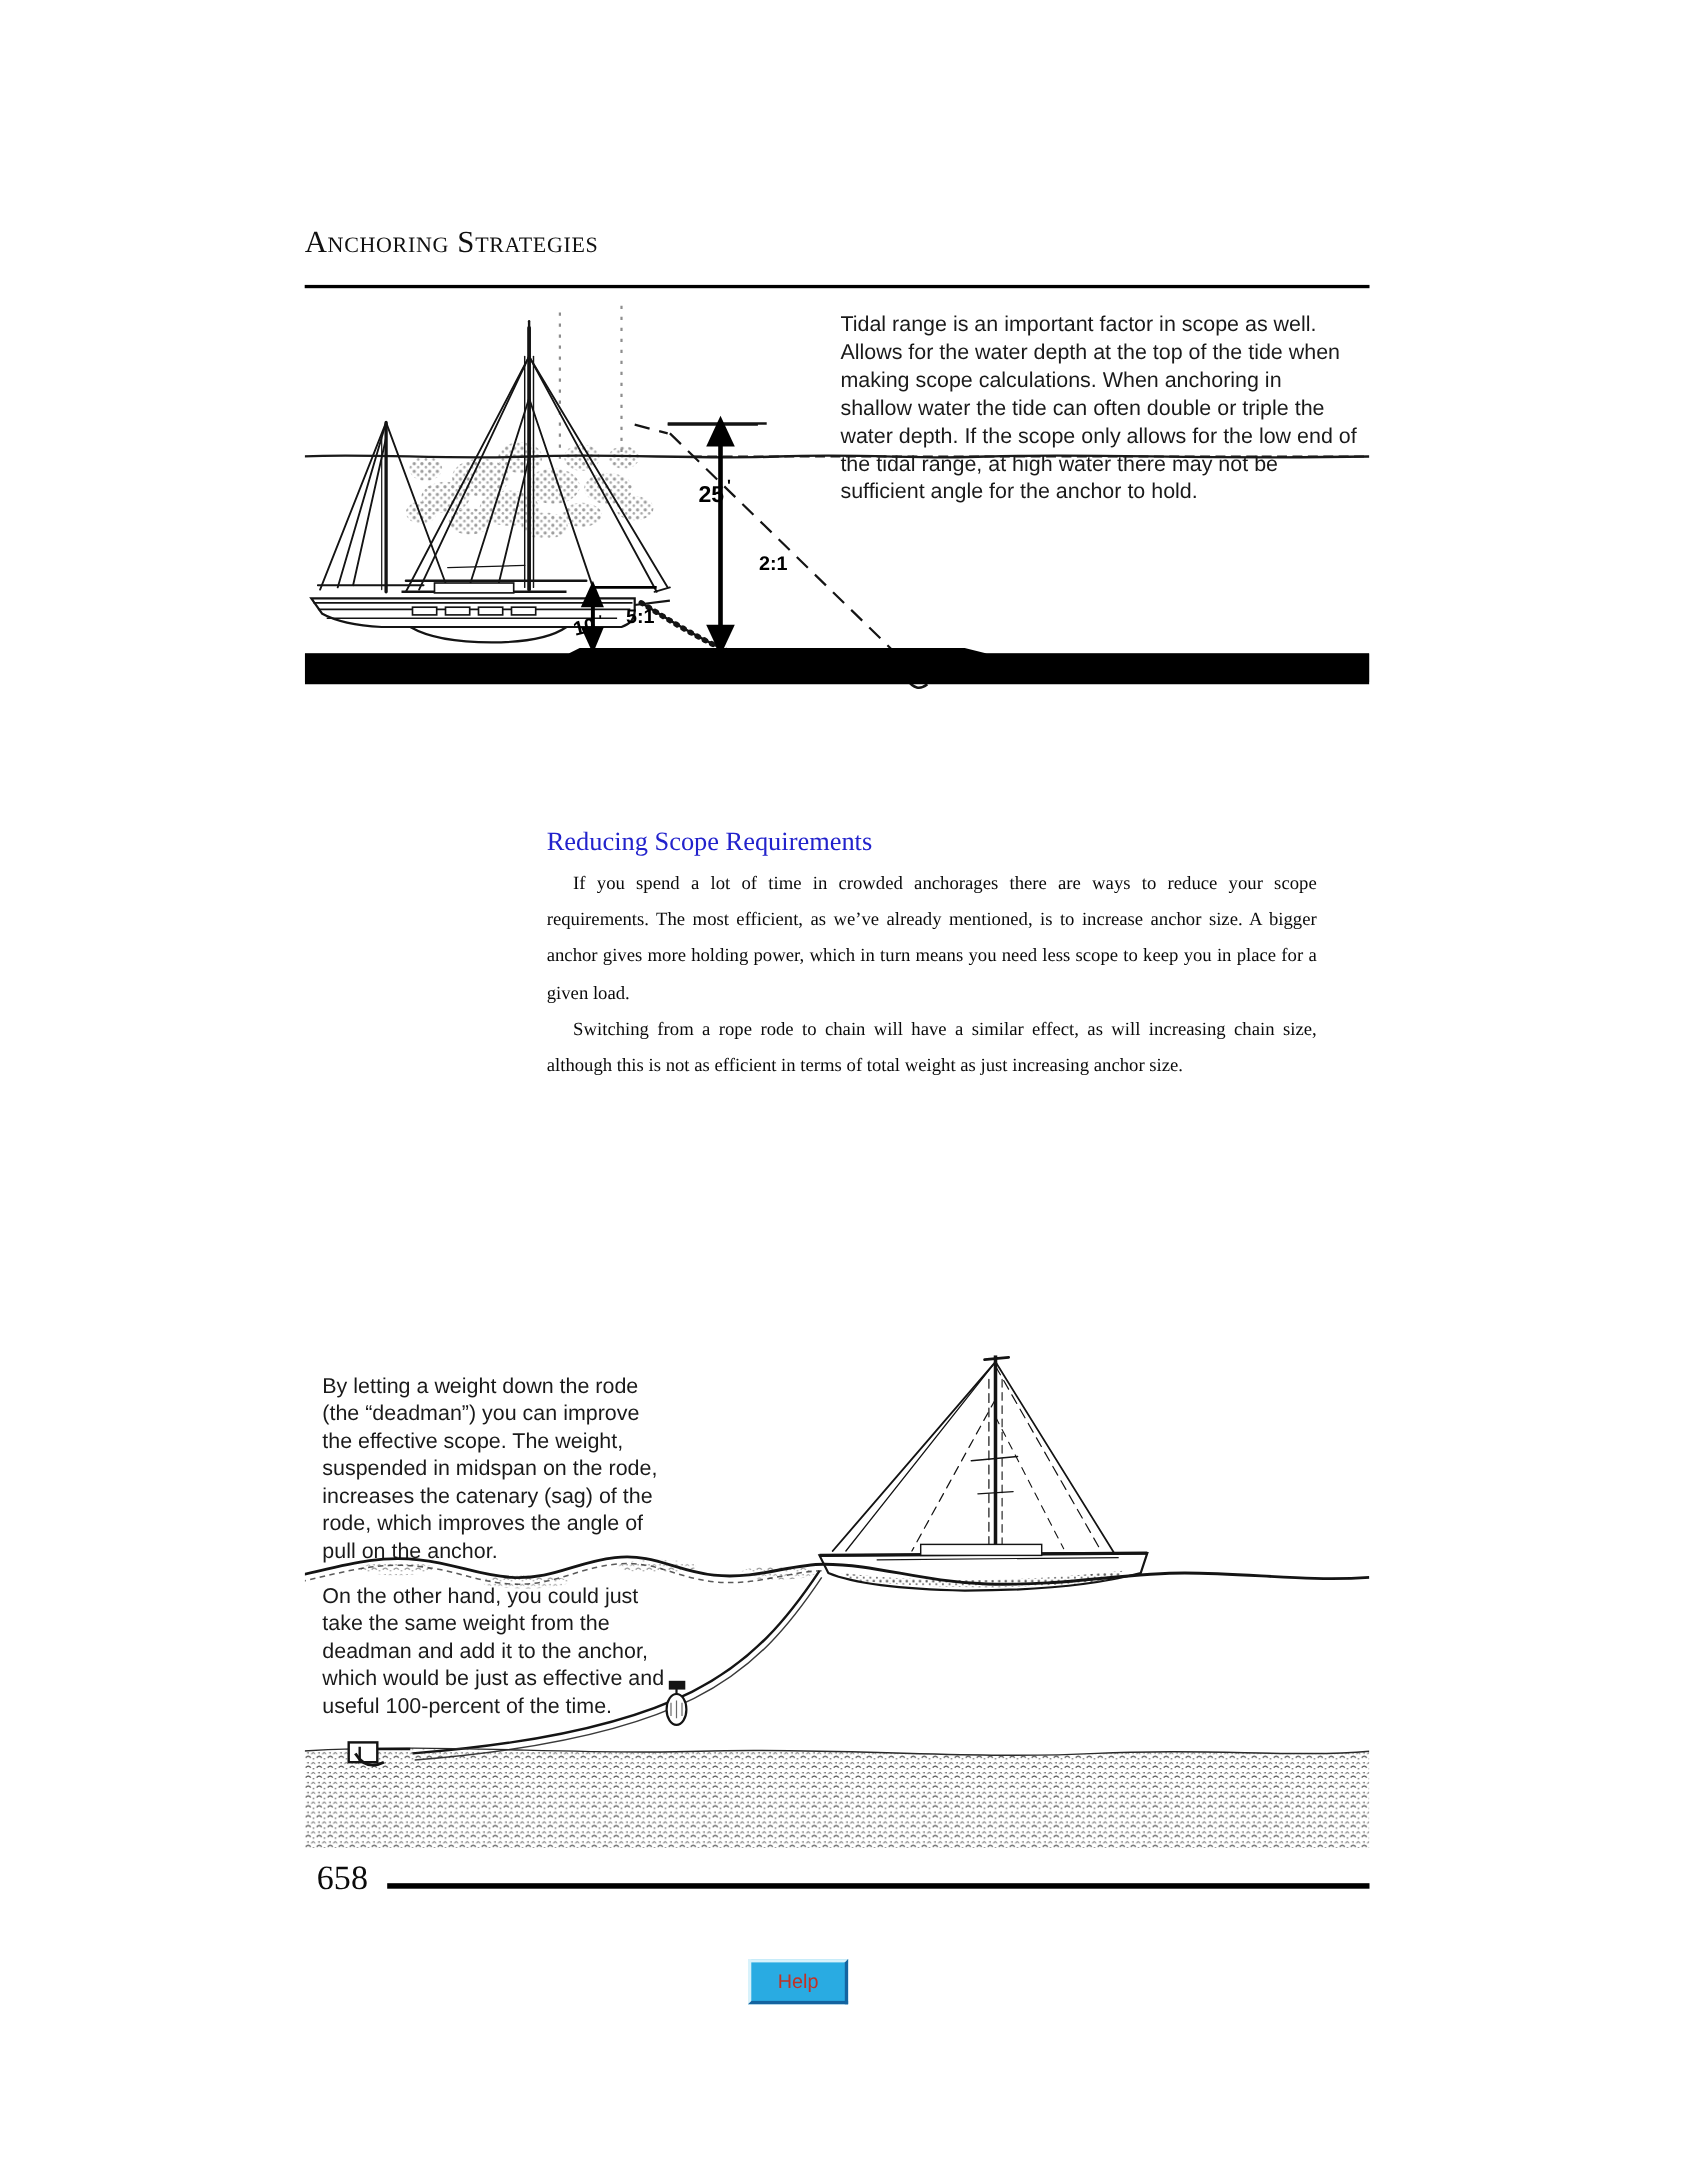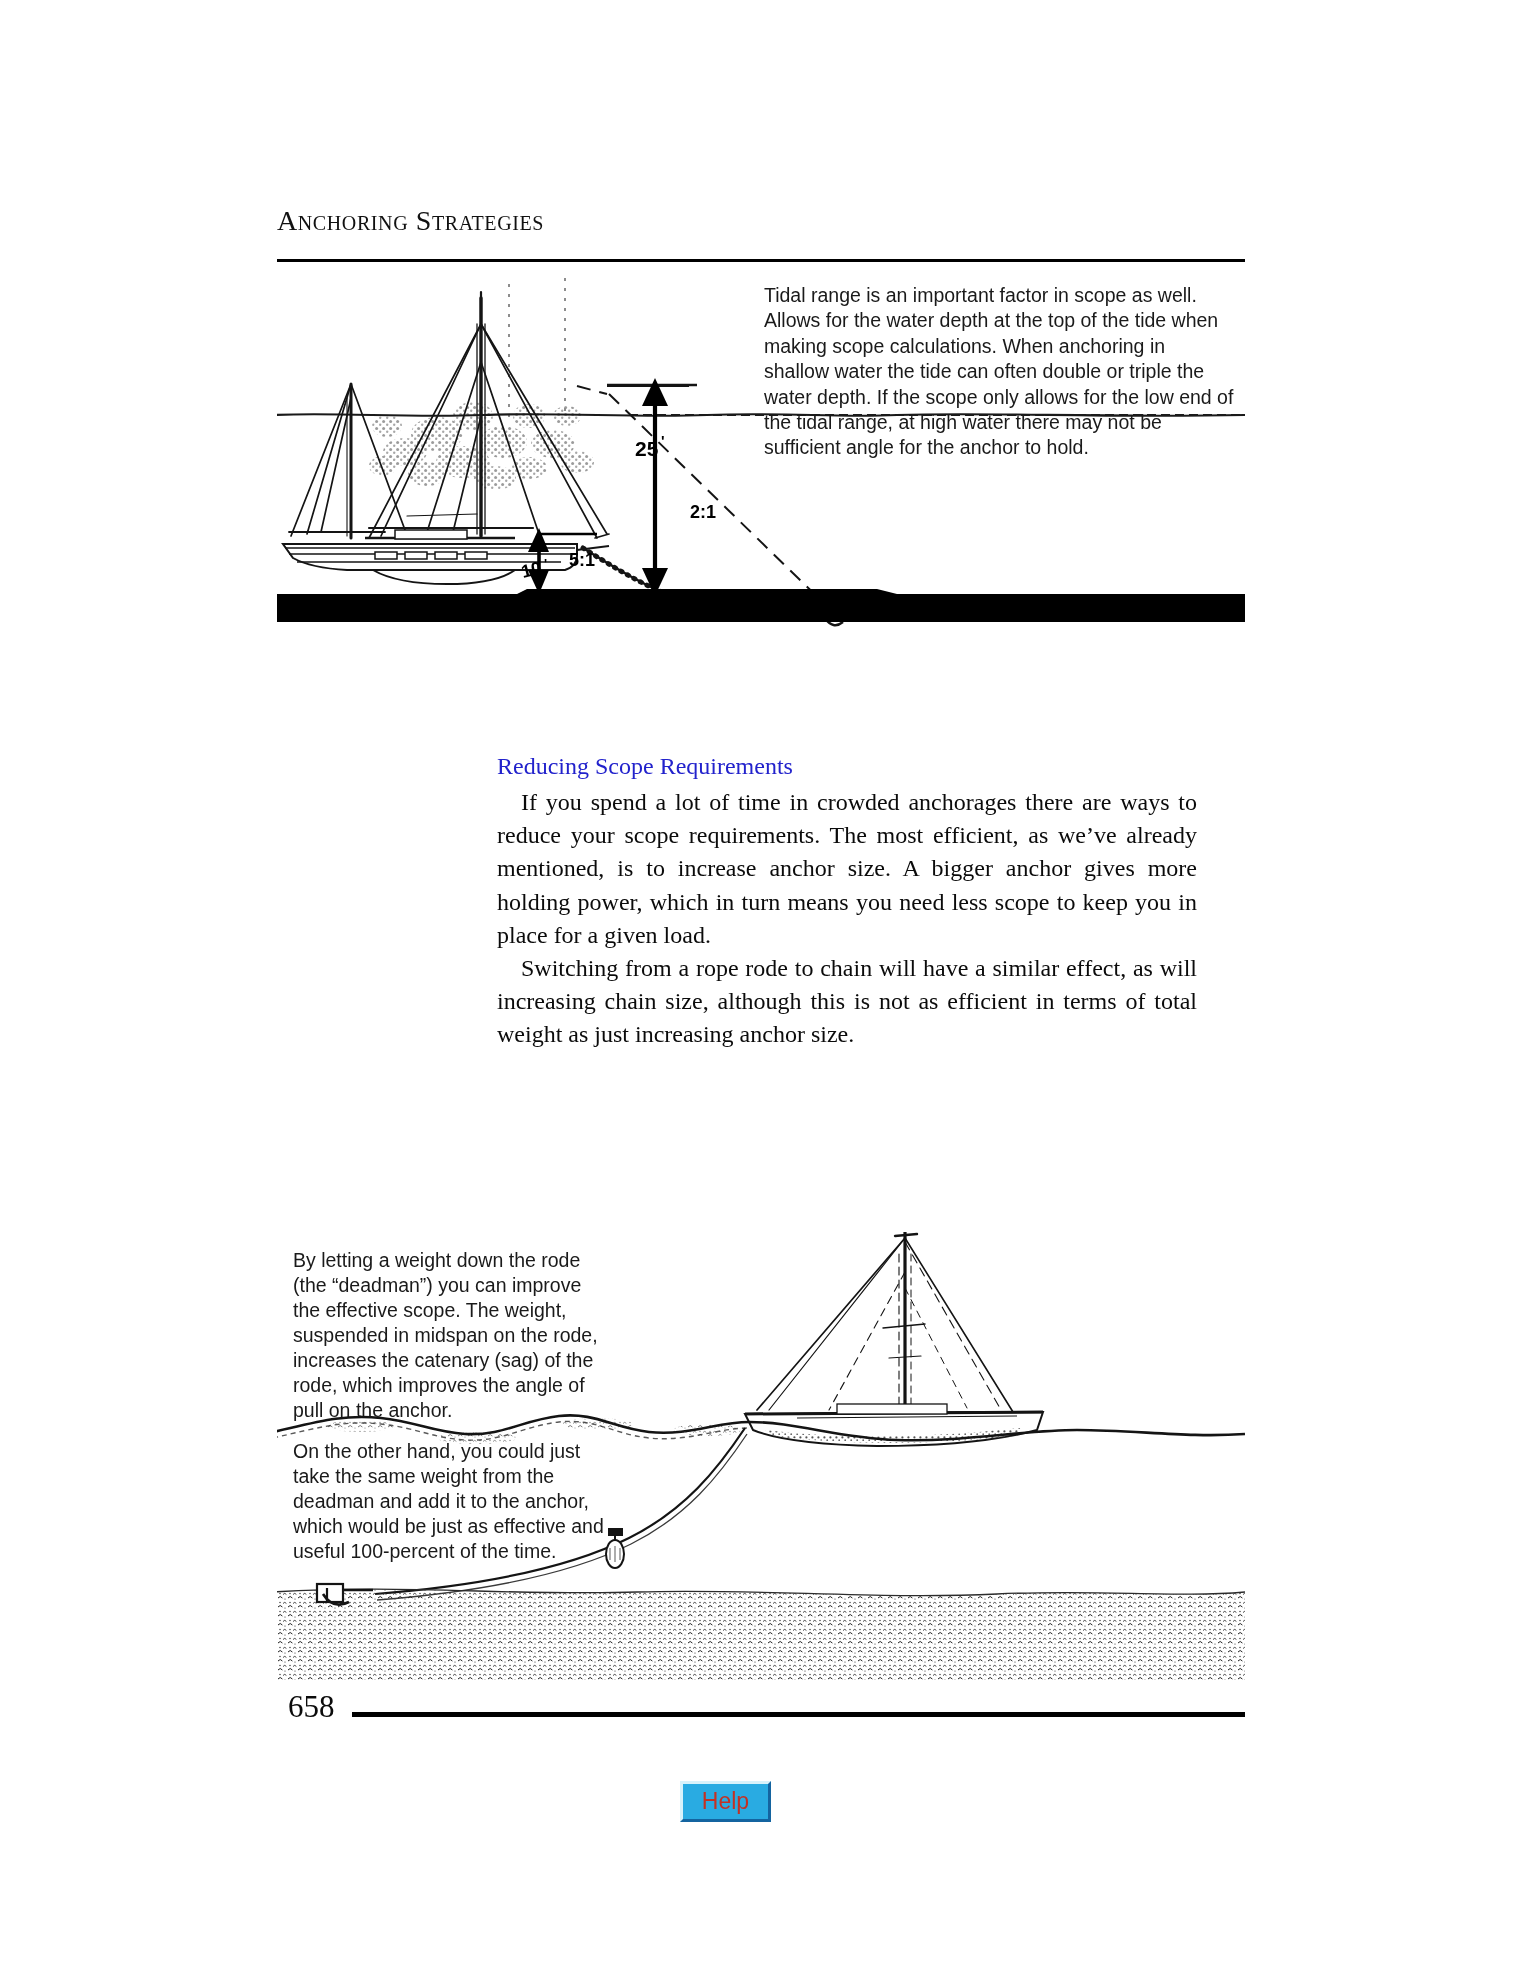--- a/index.html
+++ b/index.html
@@ -68,21 +68,21 @@
     color: #2222cc;
     white-space: nowrap;
   }
 
   
   #body-col {
     position: absolute;
     left: 497px; top: 786px;
     width: 700px;
     font-family: "Liberation Serif", serif;
-    font-size: 24px;
+    font-size: 17px;
     line-height: 33.2px;
     color: #0b0b0b;
     text-align: justify;
   }
   #body-col p {
     margin: 0;
     text-indent: 24px;
   }
 
   
@@ -127,21 +127,21 @@
     width: 91px; height: 41px;
     background: #29abe2;
     border-top: 3px solid #d8f2fb;
     border-left: 3px solid #d8f2fb;
     border-right: 3px solid #1464a0;
     border-bottom: 3px solid #1464a0;
     display: flex;
     align-items: center;
     justify-content: center;
     font-family: "Liberation Sans", sans-serif;
-    font-size: 23px;
+    font-size: 18px;
     color: #c33124;
     cursor: pointer;
     user-select: none;
   }
 </style>
 </head>
 <body>
 
 <div id="page">
 

